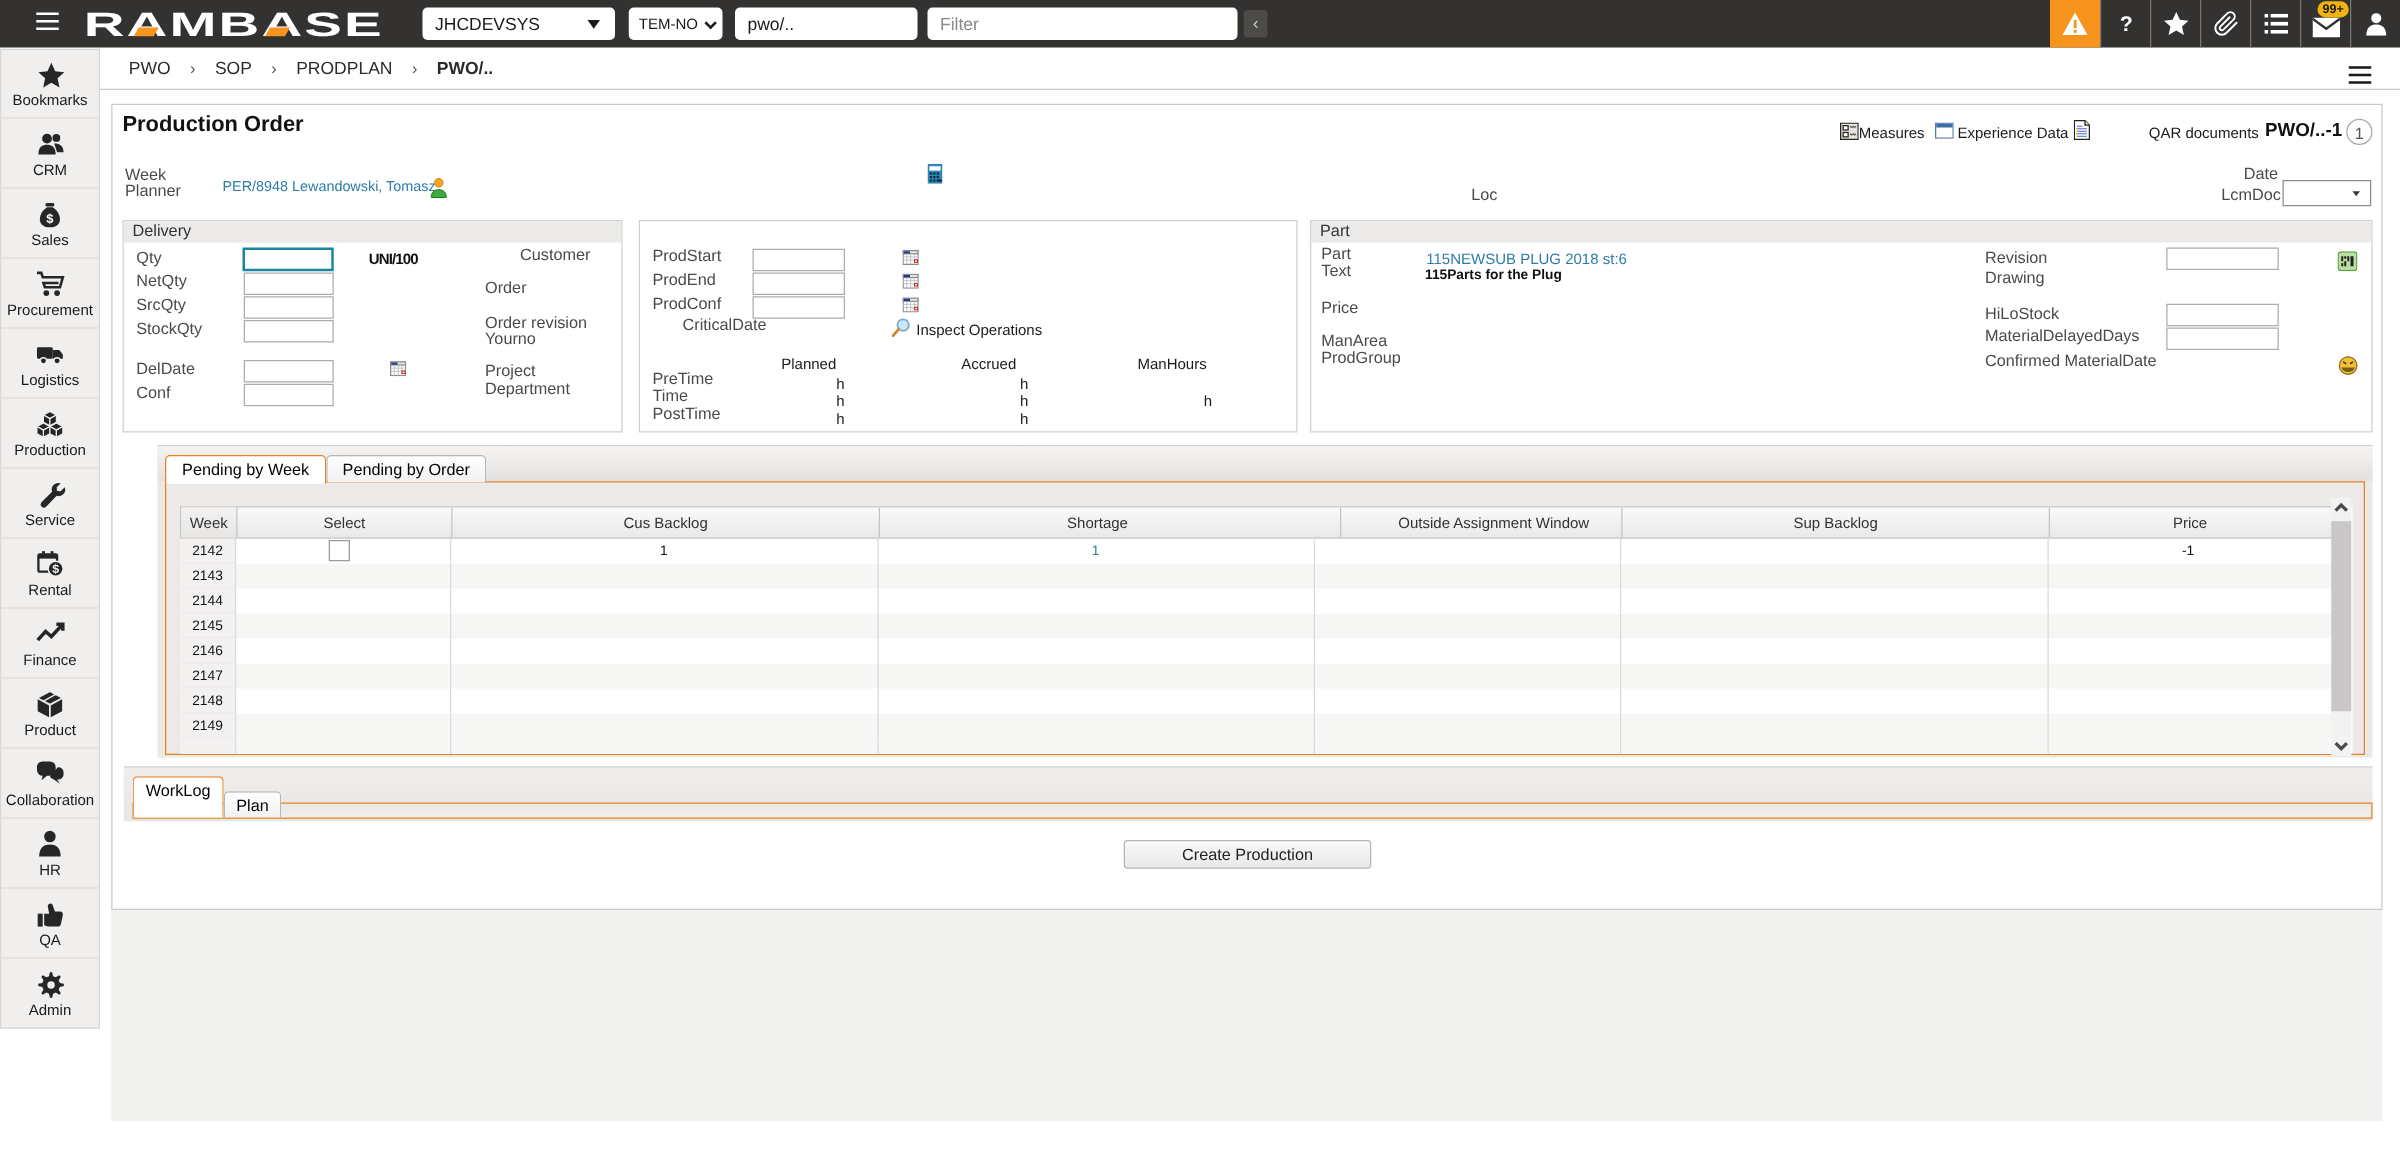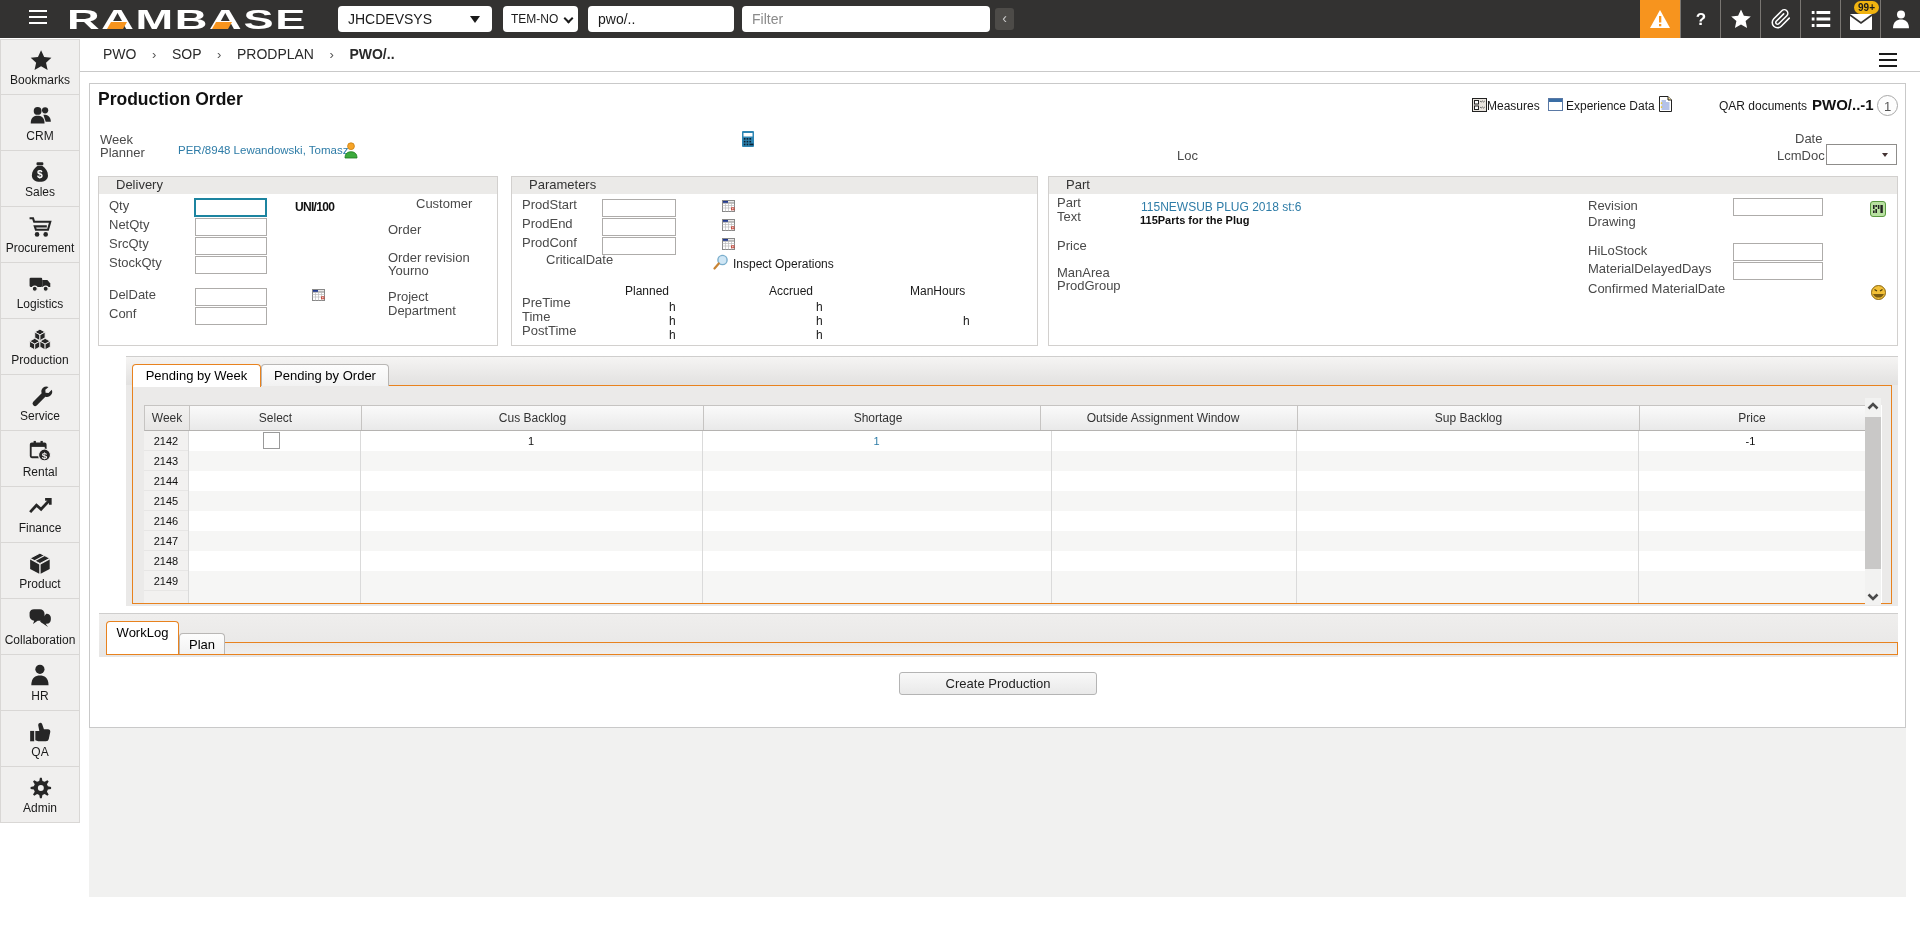--- a/index.html
+++ b/index.html
@@ -22,21 +22,21 @@
 .sidebar { position:absolute; left:0; top:39px; width:80px; z-index:3; }
 .sb-item { width:80px; height:56px; background:#f0efee; border:1px solid #d9d7d5; border-top:none; text-align:center; font-size:12px; color:#1a1a1a; position:relative; }
 .sb-item:first-child { border-top:1px solid #d9d7d5; }
 .sb-item .ic { position:absolute; top:9px; left:0; width:100%; height:22px; }
 .sb-item .lb { position:absolute; bottom:7px; width:100%; left:0; }
 
 .mainbg { position:absolute; left:89px; top:728px; width:1817px; height:169px; background:#f1f1f0; }
 .card { position:absolute; left:89px; top:83px; width:1817px; height:645px; background:#fff; border:1px solid #c9c9c9; z-index:2; }
 .flabel { color:#4a4a4a; font-size:13px; position:absolute; white-space:nowrap; }
 .panel { position:absolute; background:#fff; border:1px solid #d2d0ce; }
-.panel-h { height:17px; background:#ebeae8; font-size:13px; color:#333; padding-left:17px; line-height:16px; }
+.panel-h { height:17px; background:#ebeae8; font-size:13px; color:#333; padding-left:7px; line-height:16px; }
 input.f { position:absolute; border:1px solid #aeacaa; height:18px; font-size:12px; padding:0 3px; width:72px; background:#fff; }
 a.lnk { color:#2e7ca7; text-decoration:none; font-size:12px; position:absolute; white-space:nowrap; }
 .btn { background:linear-gradient(#f8f8f8,#e9e9e9); border:1px solid #b4b4b4; border-radius:3px; font-size:13px; color:#222; position:absolute; text-align:center; }
 .cal { position:absolute; width:13px; height:12px; }
 .smalltxt { position:absolute; font-size:12px; color:#1a1a1a; white-space:nowrap; }
 .tab { position:absolute; border:1px solid #b9b7b5; border-bottom:none; background:linear-gradient(#fdfdfd,#f2f2f2); text-align:center; }
 .tab.active { background:#fff; border-color:#e8821e; }
 .gridhead { background:linear-gradient(#fafafa,#e9e9e9); border:1px solid #c6c4c2; border-bottom:1px solid #b5b3b1; position:absolute; }
 .gh-cell { position:absolute; top:0; height:100%; font-size:12px; color:#333; text-align:center; border-left:1px solid #c6c4c2; }
 .gh-cell span { position:absolute; left:0; width:100%; top:50%; transform:translateY(-50%); }
@@ -332,21 +332,20 @@
       </svg>
     <div class="flabel" style="left:289px;top:19px;margin-left:28px;">Customer</div>
     <div class="flabel" style="left:289px;top:45px;">Order</div>
     <div class="flabel" style="left:289px;top:73px;">Order revision</div>
     <div class="flabel" style="left:289px;top:86px;">Yourno</div>
     <div class="flabel" style="left:289px;top:112px;">Project</div>
     <div class="flabel" style="left:289px;top:126px;">Department</div>
   </div>
 
   <div class="panel" style="left:421px;top:92px;width:527px;height:170px;">
-    <div class="panel-h">Parameters</div>
     <div class="flabel" style="left:10px;top:20px;">ProdStart</div>
     <div class="flabel" style="left:10px;top:39px;">ProdEnd</div>
     <div class="flabel" style="left:10px;top:58px;">ProdConf</div>
     <div class="flabel" style="left:10px;top:75px;margin-left:24px;">CriticalDate</div>
     <input class="f" style="left: 90px; top: 22px; width: 74px;">
     <input class="f" style="left: 90px; top: 41px; width: 74px;">
     <input class="f" style="left: 90px; top: 60px; width: 74px;">
     <svg class="cal" style="left:210px;top:23px;" viewBox="0 0 13 12">
         <rect x="0.5" y="0.5" width="12" height="11" fill="#fff" stroke="#888"></rect>
         <rect x="0.5" y="0.5" width="12" height="2.5" fill="#e8e8e8" stroke="#888"></rect>
@@ -442,21 +441,21 @@
         </div>
         <div class="gh-cell" style="left:44px;width:172px;">
           <span>Select</span>
         </div>
         <div class="gh-cell" style="left:216px;width:342px;">
           <span>Cus Backlog</span>
         </div>
         <div class="gh-cell" style="left:558px;width:349px;">
           <span>Shortage</span>
         </div>
-        <div class="gh-cell" style="left:895px;width:245px;">
+        <div class="gh-cell" style="left:927px;width:245px;">
           <span>Outside Assignment Window</span>
         </div>
         <div class="gh-cell" style="left:1152px;width:342px;">
           <span>Sup Backlog</span>
         </div>
         <div class="gh-cell" style="left:1494px;width:225px;">
           <span>Price</span>
         </div>
       </div>
       <div class="grow" style="top:26px;background:#fff;width:1723px;">

